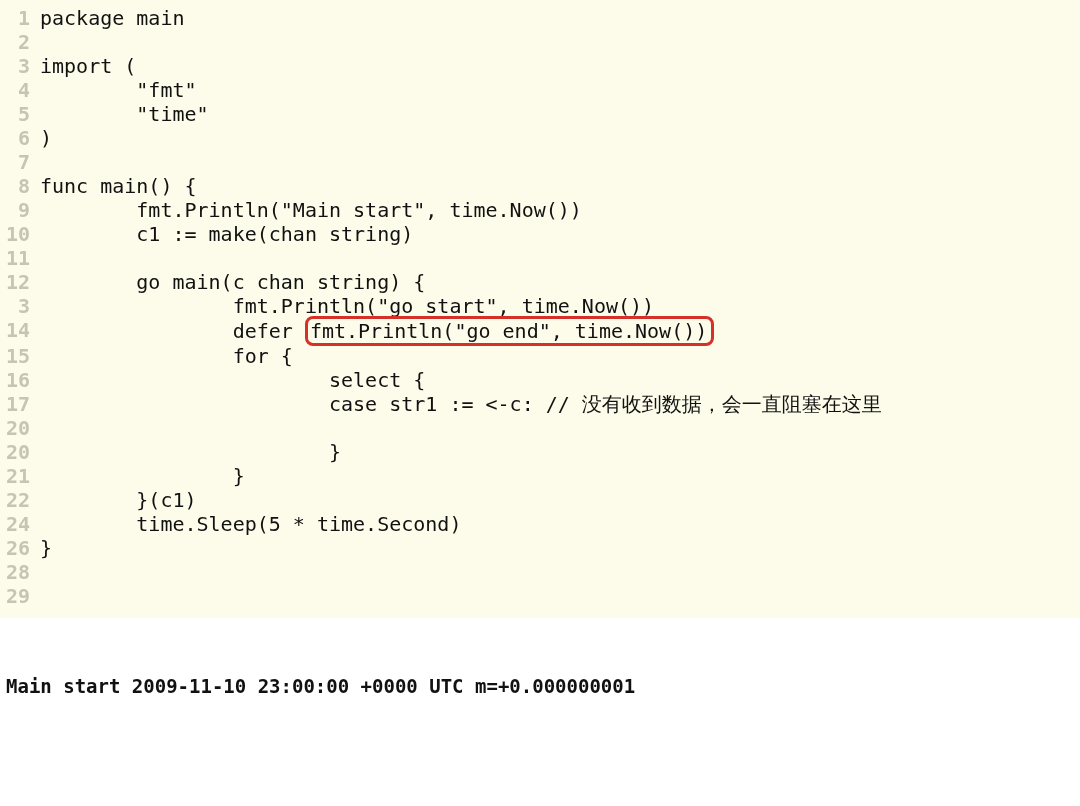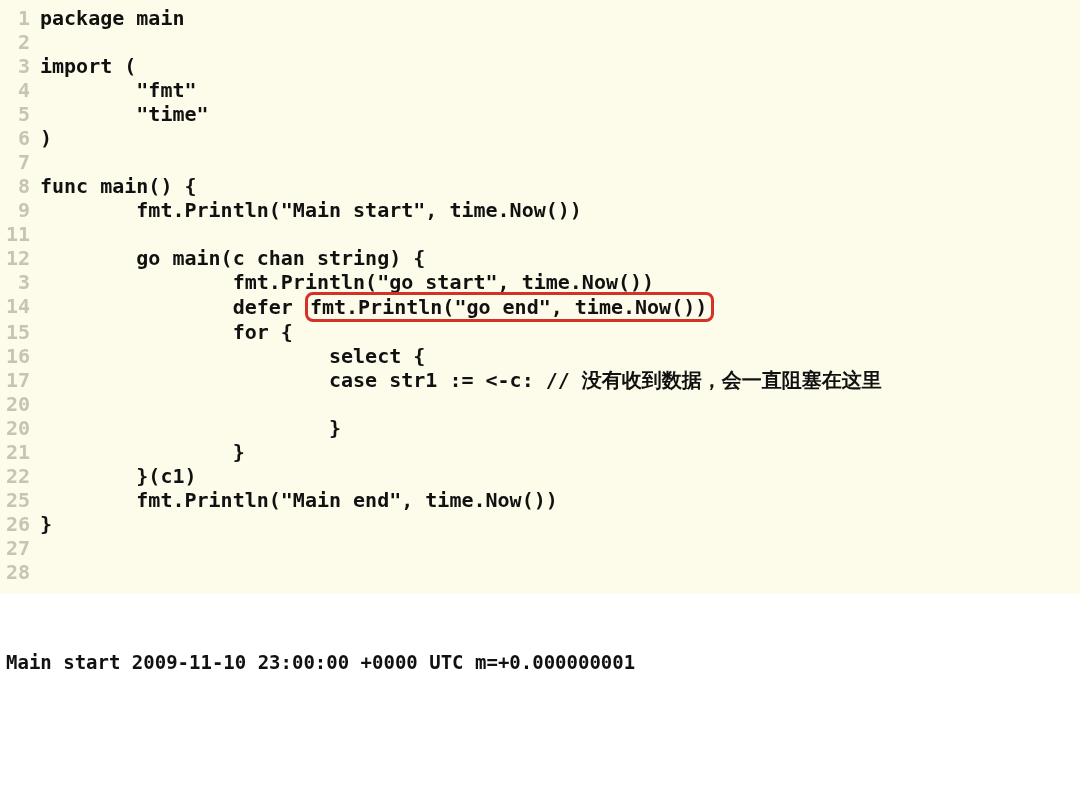--- a/index.html
+++ b/index.html
@@ -14,21 +14,21 @@
   .code-row { display: flex; white-space: pre; }
   .ln {
     width: 36px;
     text-align: right;
     color: #c6c5b2;
     padding-right: 10px;
     flex: 0 0 36px;
     user-select: none;
     font-weight: 600;
   }
-  .code { flex: 1 1 auto; color: #111; font-weight: 700; position: relative; }
+  .code { flex: 1 1 auto; color: #111; font-weight: 400; position: relative; }
   .highlight-box {
     border: 3px solid #d63129;
     border-radius: 8px;
     padding: 0 4px 0 2px;
     display: inline-block;
     line-height: 24px;
     margin-top: -2px;
     margin-bottom: -2px;
   }
   .output {
@@ -48,35 +48,36 @@
 <div class="editor" id="editor">
     <div class="code-row"><span class="ln">1</span><span class="code">package main</span></div>
     <div class="code-row"><span class="ln">2</span><span class="code"></span></div>
     <div class="code-row"><span class="ln">3</span><span class="code">import (</span></div>
     <div class="code-row"><span class="ln">4</span><span class="code">        "fmt"</span></div>
     <div class="code-row"><span class="ln">5</span><span class="code">        "time"</span></div>
     <div class="code-row"><span class="ln">6</span><span class="code">)</span></div>
     <div class="code-row"><span class="ln">7</span><span class="code"></span></div>
     <div class="code-row"><span class="ln">8</span><span class="code">func main() {</span></div>
     <div class="code-row"><span class="ln">9</span><span class="code">        fmt.Println("Main start", time.Now())</span></div>
+    <div class="code-row"><span class="ln">10</span><span class="code">        c1 := make(chan string)</span></div>
     <div class="code-row"><span class="ln">11</span><span class="code"></span></div>
     <div class="code-row"><span class="ln">12</span><span class="code">        go main(c chan string) {</span></div>
     <div class="code-row"><span class="ln">3</span><span class="code">                fmt.Println("go start", time.Now())</span></div>
     <div class="code-row"><span class="ln">14</span><span class="code"><span>                defer </span><span class="highlight-box">fmt.Println("go end", time.Now())</span><span></span></span></div>
     <div class="code-row"><span class="ln">15</span><span class="code">                for {</span></div>
     <div class="code-row"><span class="ln">16</span><span class="code">                        select {</span></div>
     <div class="code-row"><span class="ln">17</span><span class="code">                        case str1 := &lt;-c: // 没有收到数据，会一直阻塞在这里</span></div>
     <div class="code-row"><span class="ln">20</span><span class="code"></span></div>
     <div class="code-row"><span class="ln">20</span><span class="code">                        }</span></div>
     <div class="code-row"><span class="ln">21</span><span class="code">                }</span></div>
     <div class="code-row"><span class="ln">22</span><span class="code">        }(c1)</span></div>
-    <div class="code-row"><span class="ln">25</span><span class="code">        fmt.Println("Main end", time.Now())</span></div>
+    <div class="code-row"><span class="ln">24</span><span class="code">        time.Sleep(5 * time.Second)</span></div>
     <div class="code-row"><span class="ln">26</span><span class="code">}</span></div>
-    <div class="code-row"><span class="ln">27</span><span class="code"></span></div>
     <div class="code-row"><span class="ln">28</span><span class="code"></span></div>
+    <div class="code-row"><span class="ln">29</span><span class="code"></span></div>
   </div>
 
 <div class="output">
   <div>Main start 2009-11-10 23:00:00 +0000 UTC m=+0.000000001</div>
   
   
 
   
 </div>
 

